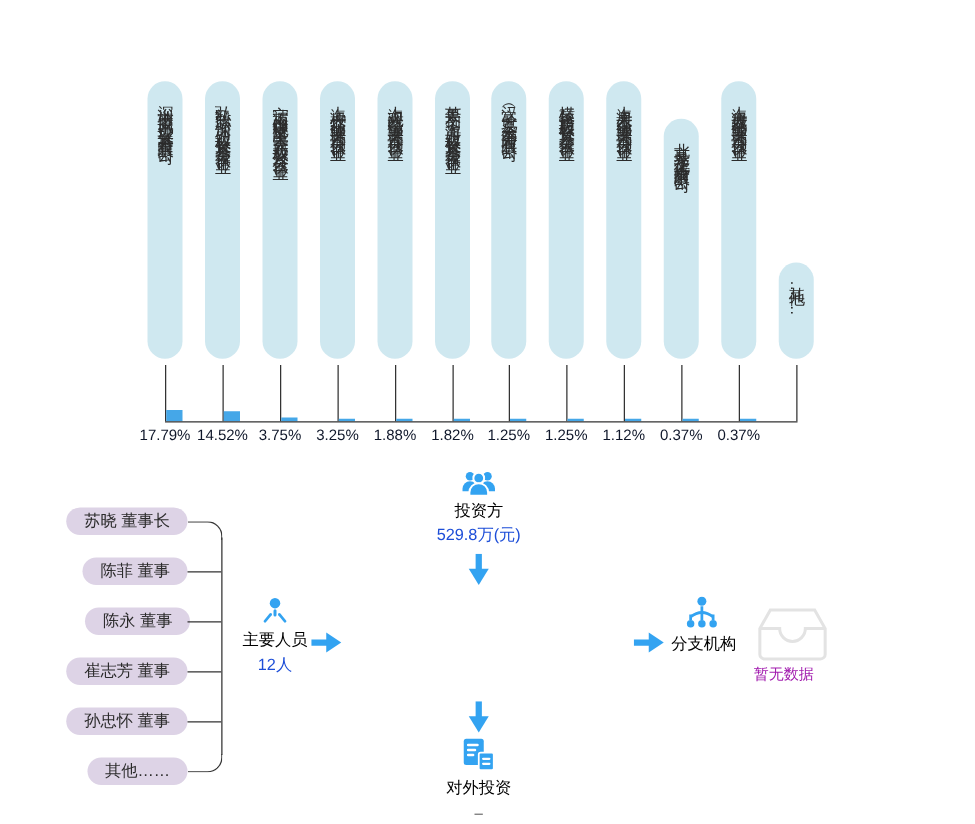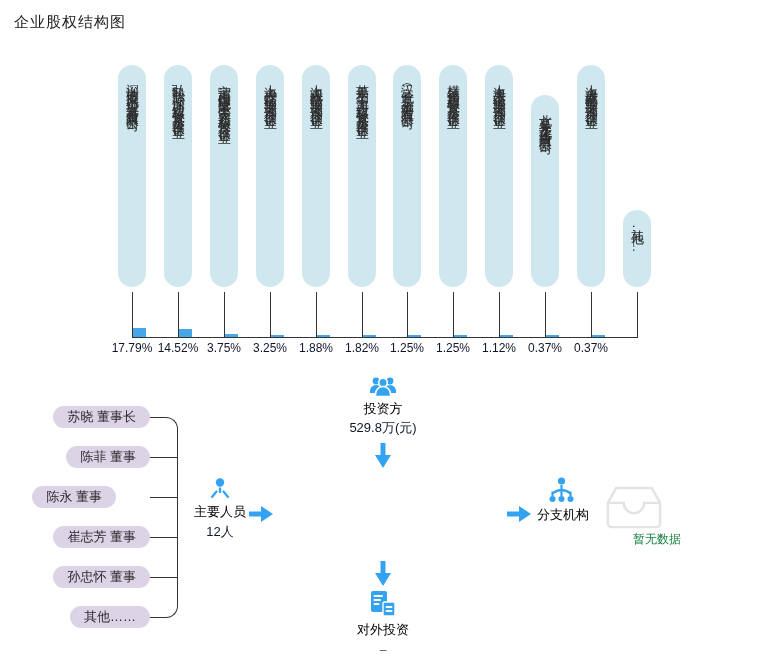--- a/index.html
+++ b/index.html
@@ -22,36 +22,35 @@
   .bar{position:absolute;background:#45a7e8;}
   .pct{position:absolute;width:64px;text-align:center;font-size:12px;color:#0f172a;}
   
   .pill-h{
     position:absolute;height:22px;line-height:22px;padding:0 14px;border-radius:11px;
     background:#ddd3e6;color:#2b2b2b;font-size:13px;white-space:nowrap;cursor:pointer;
   }
   .corner-top{position:absolute;border-top:1px solid #333;border-right:1px solid #333;border-top-right-radius:12px;}
   .corner-bot{position:absolute;border-bottom:1px solid #333;border-right:1px solid #333;border-bottom-right-radius:12px;}
   .node-label{position:absolute;text-align:center;font-size:13px;color:#000000;}
-  .node-sub{position:absolute;text-align:center;font-size:13px;color:#0f172a;}
+  .node-sub{position:absolute;text-align:center;font-size:13px;color:#1d4ed8;}
   #company-box{
     left:280px;top:479px;width:223px;height:70px;background:#cbedfb;
     text-align:center;line-height:70px;font-size:15px;font-weight:500;color:#333;cursor:pointer;
   }
   .icon-blue{color:#33a3f1;}
-  .empty-text{position:absolute;text-align:right;font-size:12px;color:#15803d;margin-left:16px;}
+  .empty-text{position:absolute;text-align:left;font-size:12px;color:#a21caf;}
   .dash-more{position:absolute;text-align:center;font-size:12px;color:#555;}
   svg{display:block;}
 </style>
 </head>
 <body>
 
 <div id="canvas">
 
-  <div class="abs" id="page-title">企业股权结构图</div>
 
   <div id="shareholders">
       <div class="pill-v" style="left: 118px; top: 65px; height: 222px;">深圳市腾讯产业投资基金有限公司</div>
       <div class="vline" style="left: 132px; top: 292px; height: 45px;"></div>
       <div class="bar" style="left: 133px; top: 328px; width: 13px; height: 9px;"></div>
       <div class="pct" style="left: 100px; top: 341px;">17.79%</div>
       <div class="pill-v" style="left: 164px; top: 65px; height: 222px;">弘毅弘欣（深圳）股权投资基金合伙企业</div>
       <div class="vline" style="left: 178px; top: 292px; height: 45px;"></div>
       <div class="bar" style="left: 179px; top: 329px; width: 13px; height: 8px;"></div>
       <div class="pct" style="left: 146px; top: 341px;">14.52%</div>
@@ -94,21 +93,21 @@
       <div class="pill-v" style="left: 623px; top: 210px; height: 77px;">其他……</div>
       <div class="vline" style="left: 637px; top: 292px; height: 45px;"></div>
     </div>
 
   <div class="hline" style="left:132px;top:337px;width:506px;"></div>
 
   <div id="people">
       <div class="pill-h" style="top: 406px; right: 630px;">苏晓 董事长</div>
       <div class="pill-h" style="top: 446px; right: 630px;">陈菲 董事</div>
       <div class="hline" style="left: 150px; top: 457px; width: 27px;"></div>
-      <div class="pill-h" style="top: 486px; right: 664px; text-align: center;">陈永 董事</div>
+      <div class="pill-h" style="top: 486px; right: 628px; text-align: center;">陈永 董事</div>
       <div class="hline" style="left: 150px; top: 497px; width: 27px;"></div>
       <div class="pill-h" style="top: 526px; right: 630px;">崔志芳 董事</div>
       <div class="hline" style="left: 150px; top: 537px; width: 27px;"></div>
       <div class="pill-h" style="top: 566px; right: 630px;">孙忠怀 董事</div>
       <div class="hline" style="left: 150px; top: 577px; width: 27px;"></div>
       <div class="pill-h" style="top: 606px; right: 630px;">其他……</div>
     </div>
   <div class="corner-top" style="left:150px;top:417px;width:27px;height:14px;"></div>
   <div class="corner-bot" style="left:150px;top:603px;width:27px;height:14px;"></div>
   <div class="vline" style="left:177px;top:430px;height:174px;"></div>

